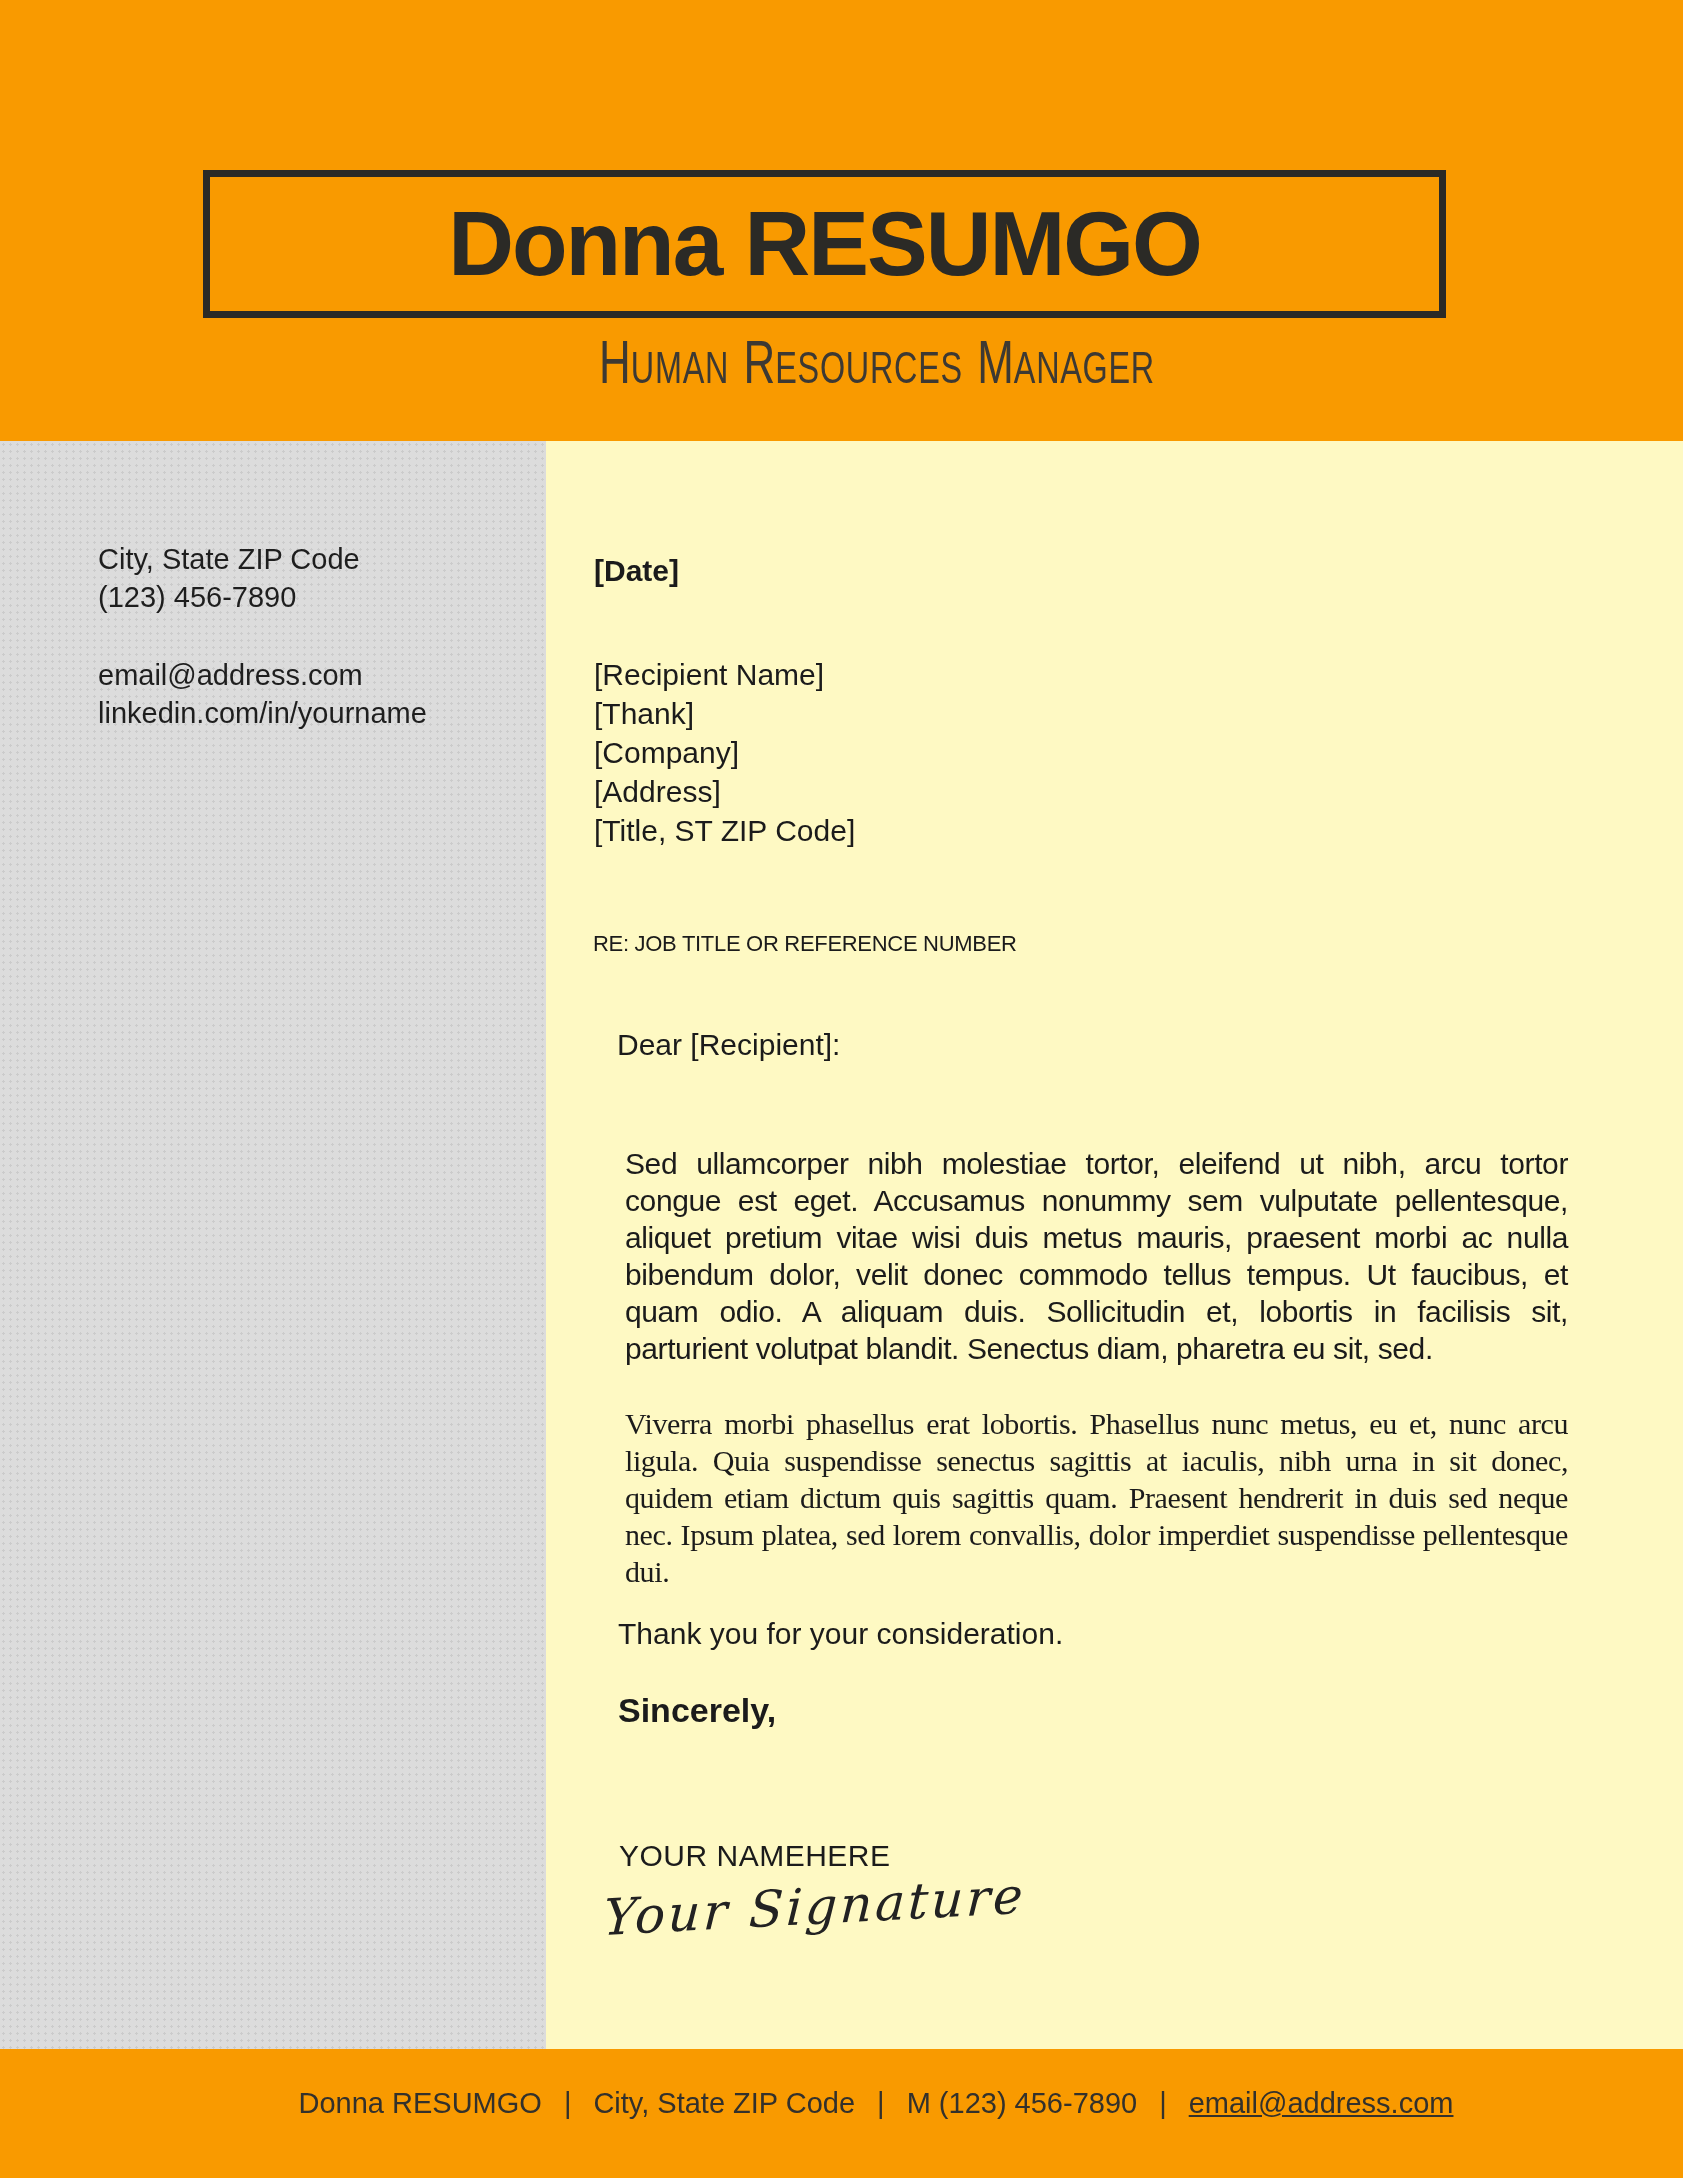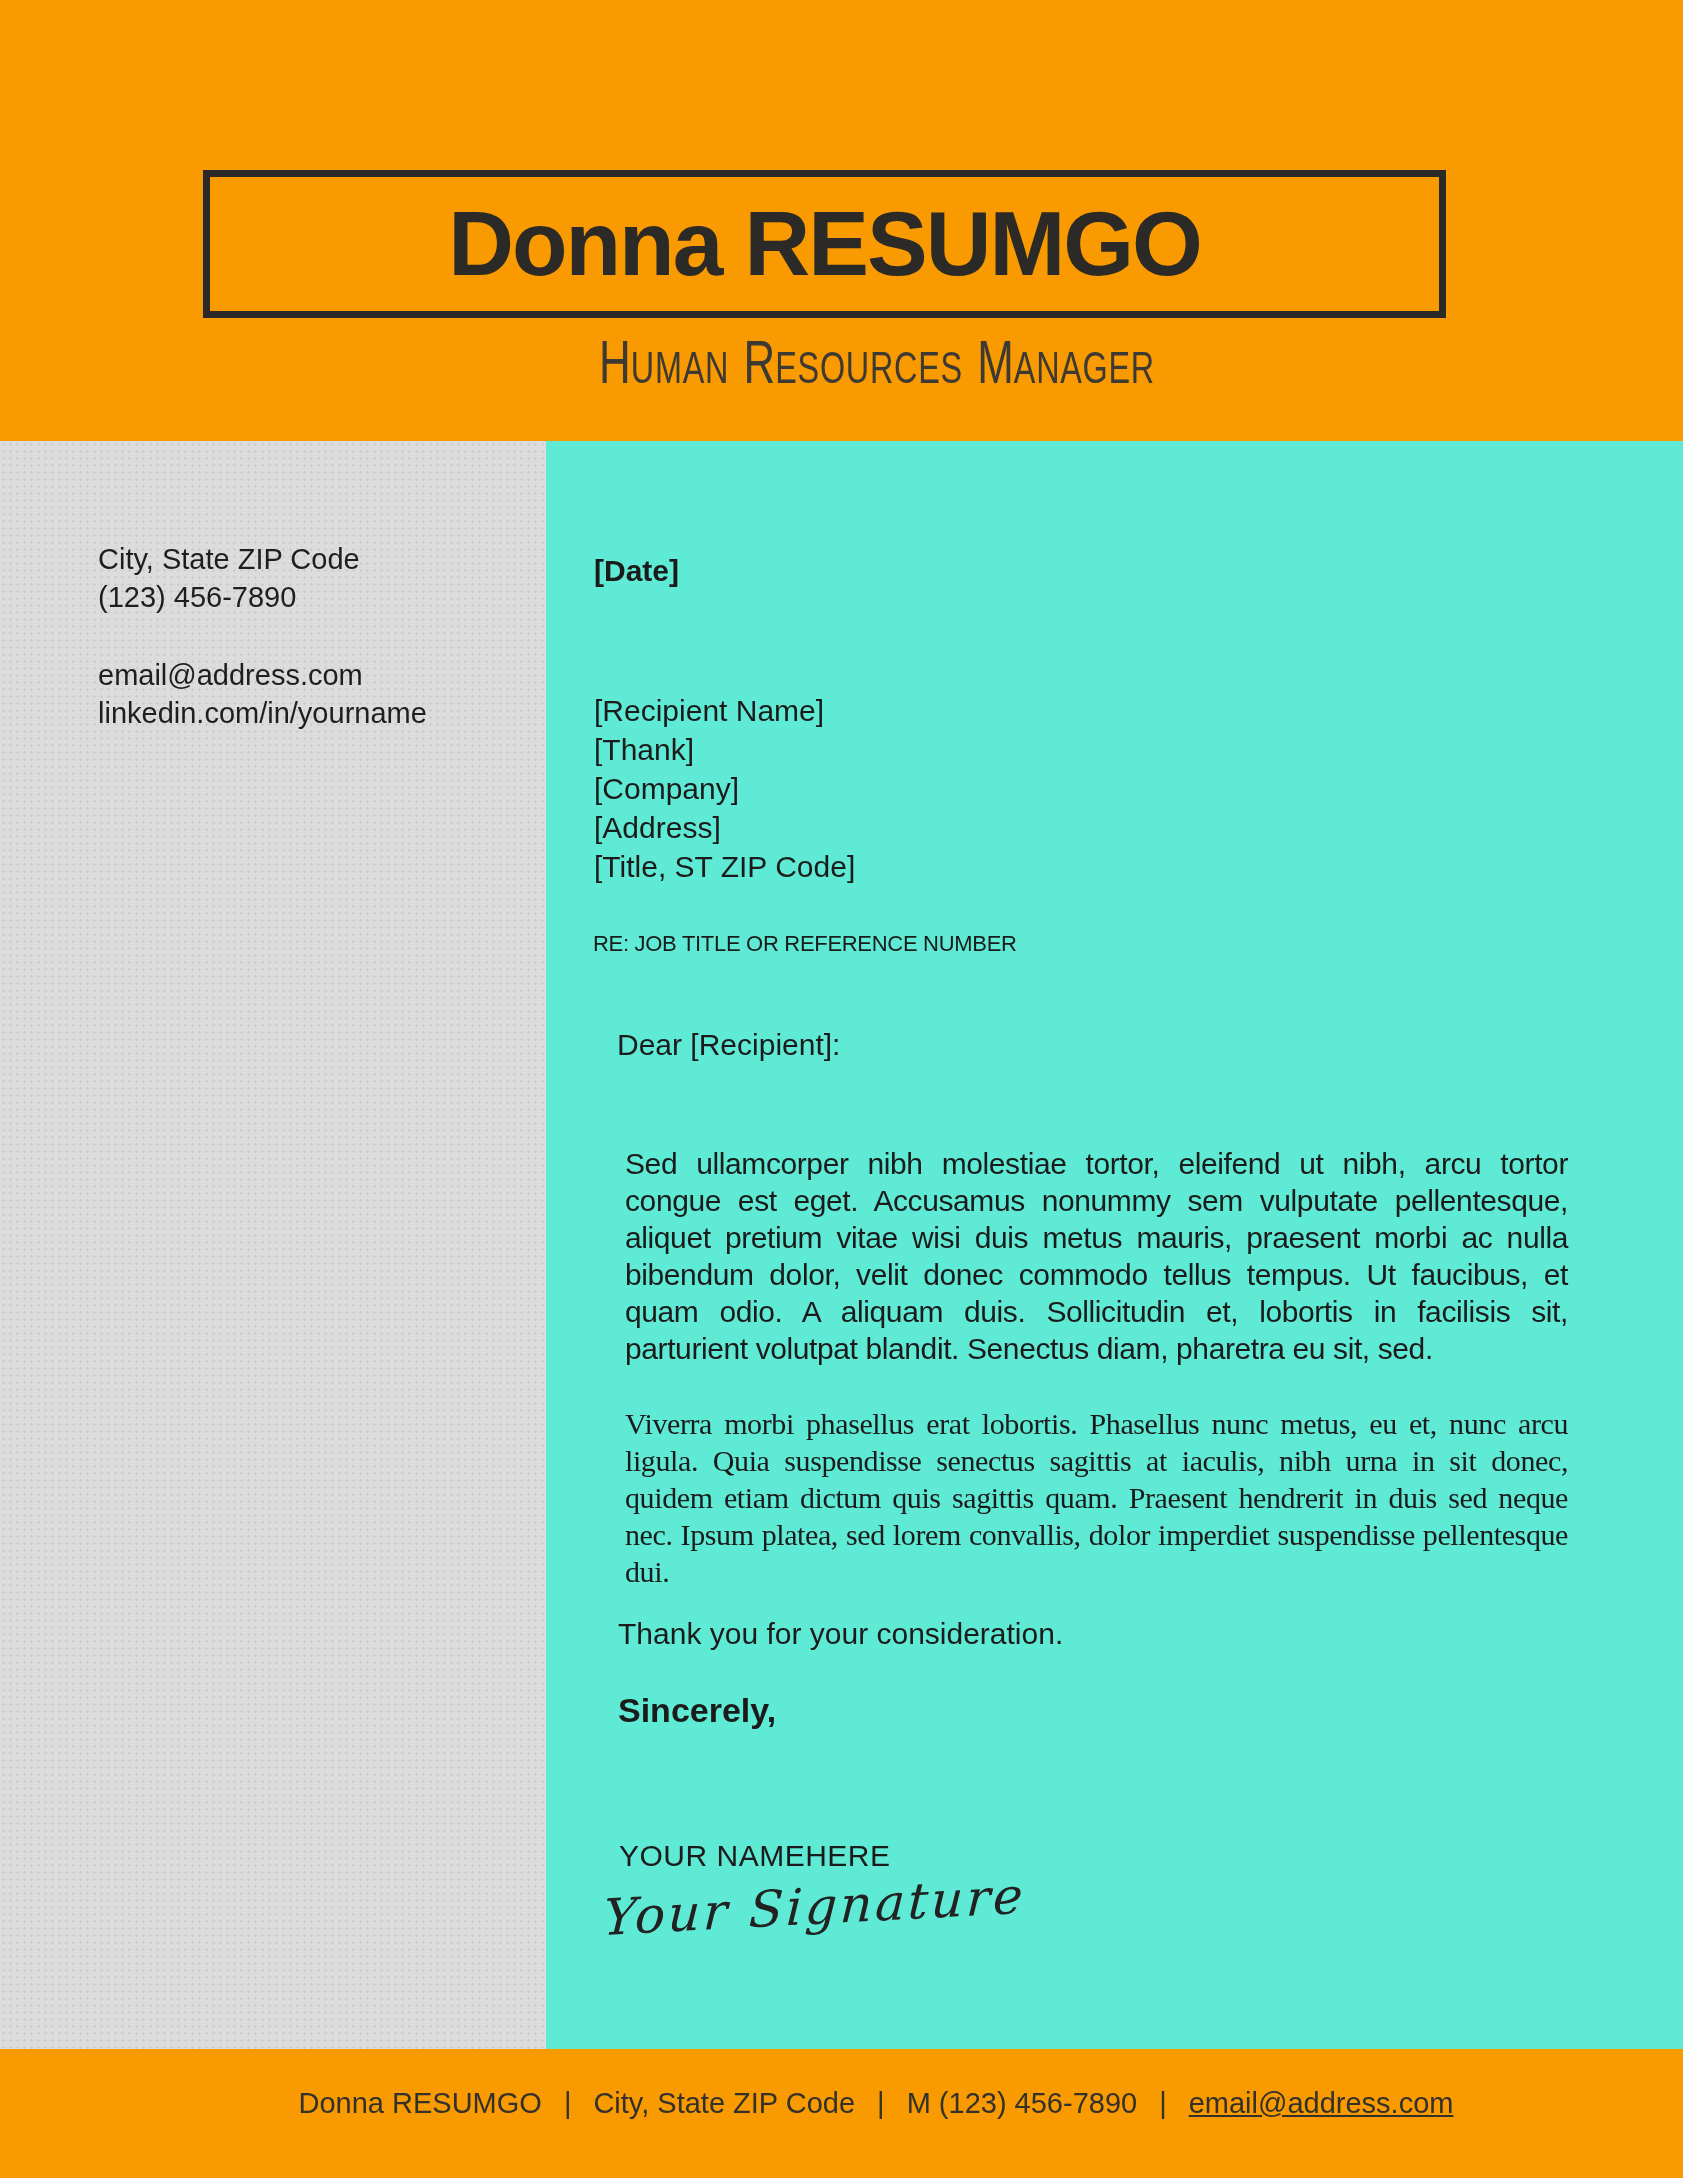--- a/index.html
+++ b/index.html
@@ -1,17 +1,17 @@
 <!DOCTYPE html>
 <html><head>
 <meta charset="utf-8">
 <style>
   html,body{margin:0;padding:0;background:#ffffff;}
   .page{
-    position:relative;width:1683px;height:2178px;overflow:hidden;background:#5eead4;
+    position:relative;width:1683px;height:2178px;overflow:hidden;background:#fef9c3;
     font-family:"Liberation Sans","DejaVu Sans",sans-serif;color:#1b1b1b;
   }
   
   .band-top{position:absolute;left:0;top:0;width:1683px;height:441px;background:#f99a00;}
   .title-box{
     position:absolute;left:203px;top:170px;width:1243px;height:148px;
     border:7px solid #2b2a26;box-sizing:border-box;
     display:flex;align-items:center;justify-content:center;
   }
   .page-title{
@@ -36,21 +36,21 @@
     background-image:radial-gradient(circle,#cbcbcb 1px,rgba(0,0,0,0) 1.4px);
     background-size:7px 7px;
     box-sizing:border-box;
   }
   .contact{position:absolute;left:98px;top:99px;font-size:29px;line-height:38px;color:#1e1e1e;}
   .contact .gap{height:40px;}
   
   .content{position:absolute;left:0;top:0;width:1683px;height:2178px;}
   .bold{font-weight:bold;text-align:right;}
   .date{position:absolute;left:594px;top:554px;font-size:30px;}
-  .recipient{position:absolute;left:594px;top:655px;font-size:30px;line-height:39px;margin-top:36px;}
+  .recipient{position:absolute;left:594px;top:655px;font-size:30px;line-height:39px;}
   .subject{position:absolute;left:593px;top:931px;font-size:22px;letter-spacing:-0.3px;}
   .salutation{position:absolute;left:617px;top:1028px;font-size:30px;}
   .para{
     position:absolute;left:617px;width:943px;margin:8px;
     font-size:30px;line-height:37px;letter-spacing:-0.4px;text-align:justify;
   }
   .para1{top:1137px;}
   .para2{top:1397px;font-family:Liberation Serif, serif;}
   .thanks{position:absolute;left:618px;top:1617px;font-size:30px;}
   .closing{position:absolute;left:618px;top:1691px;font-size:34px;}

